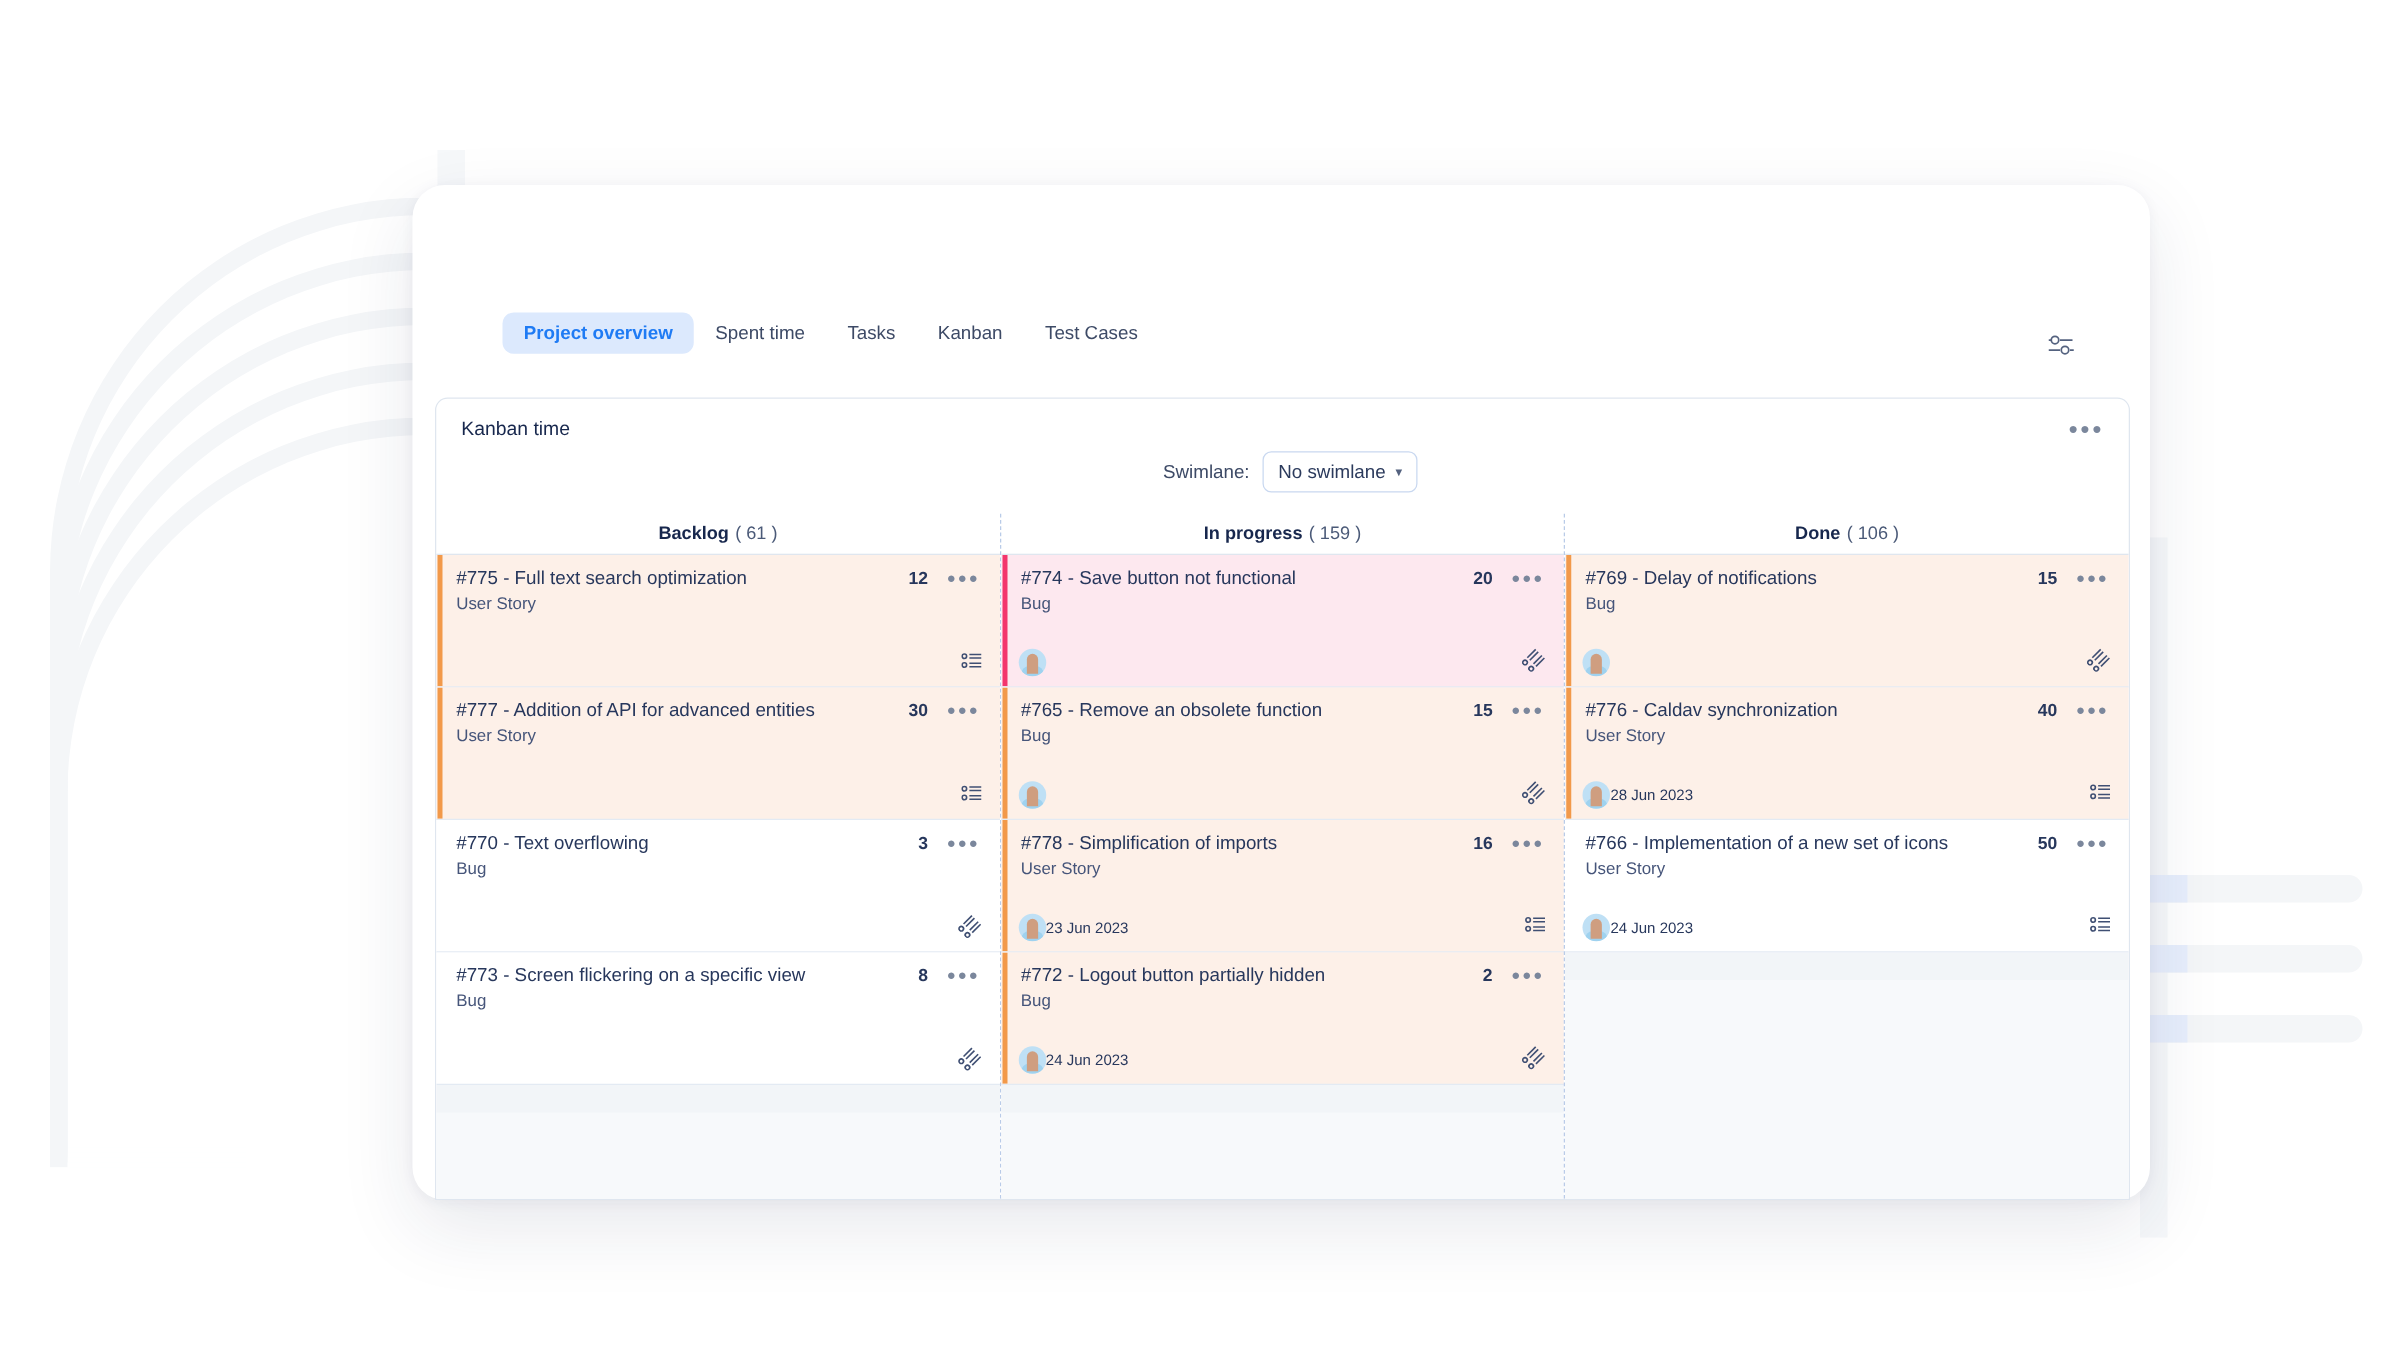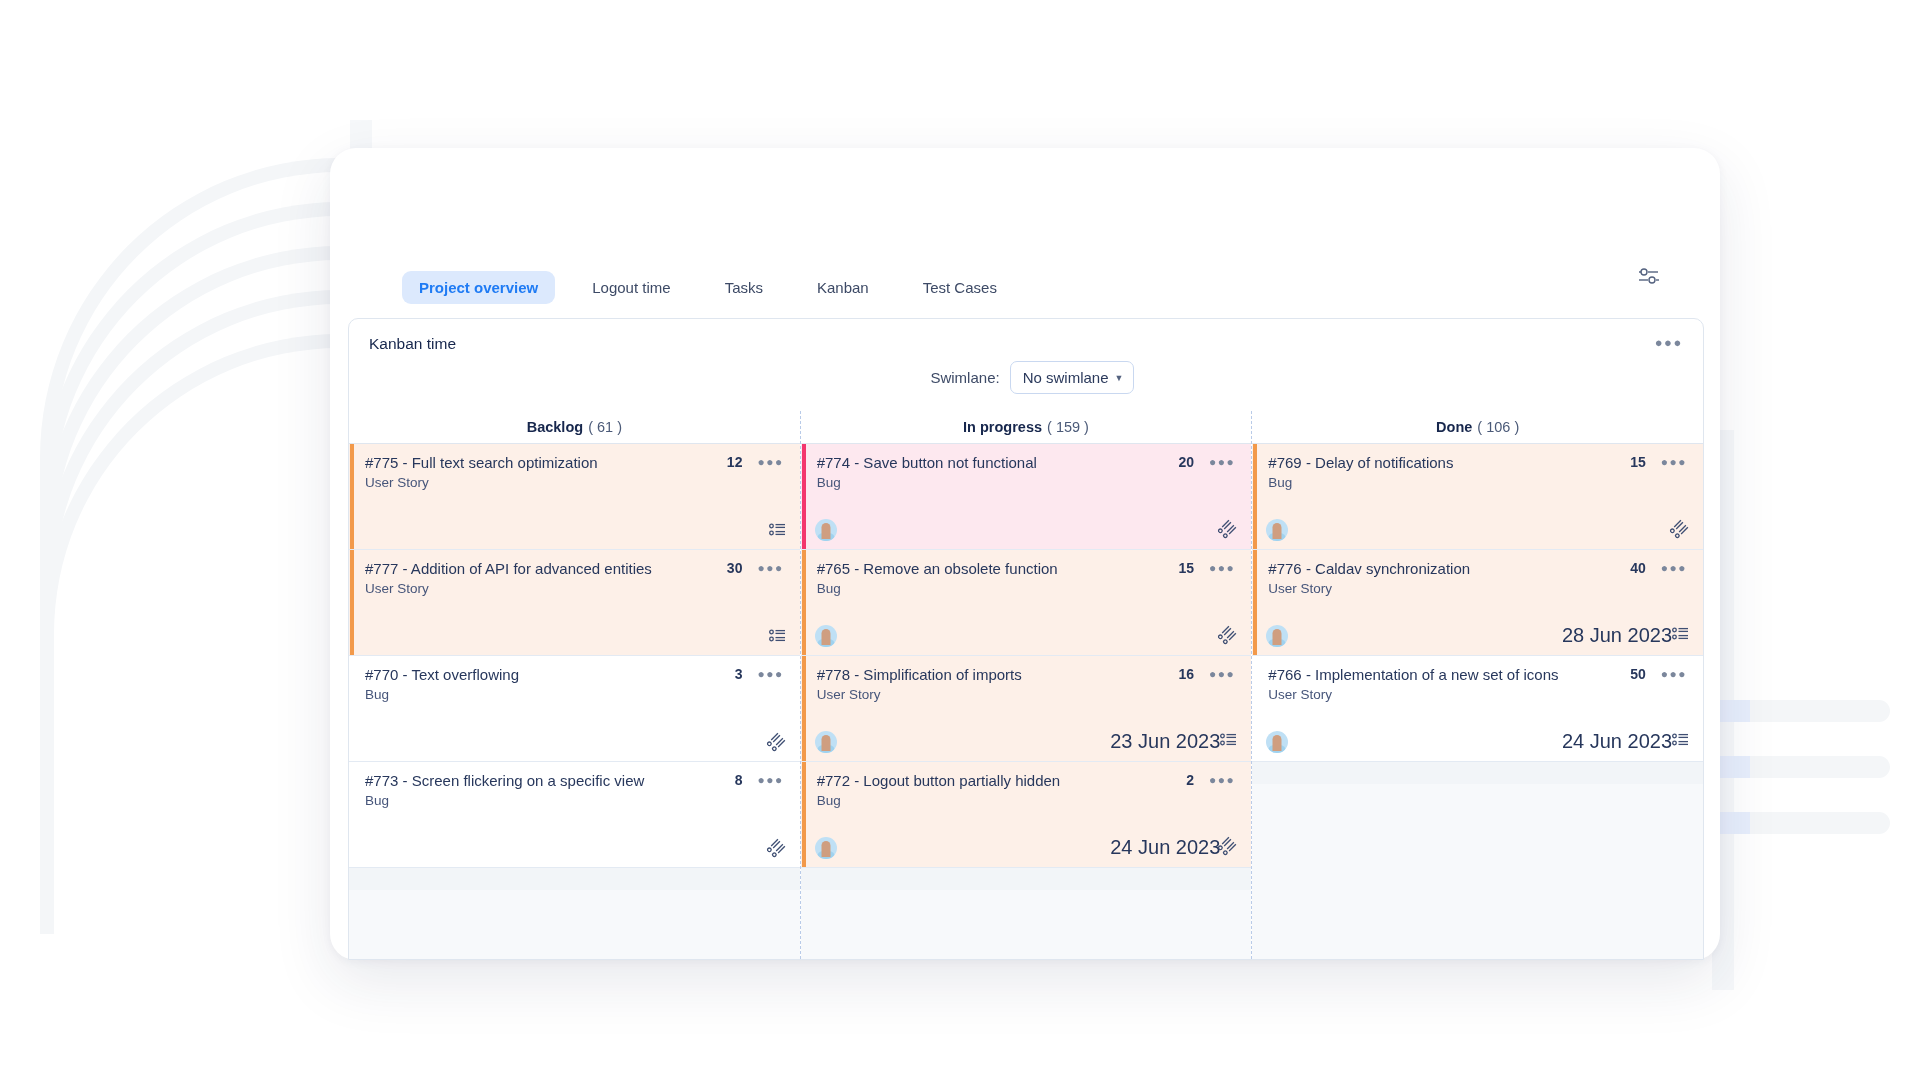--- a/index.html
+++ b/index.html
@@ -62,21 +62,21 @@
   #parents-block {
     position: absolute; right: 0; top: 11px;
     display: flex; align-items: baseline; gap: 8px;
     font-size: 14.5px;
   }
   #parents-label { color: #8e96a8; }
   #parents-value { color: #17274d; font-weight: bold; }
 
   
   #tabs-row {
-    position: absolute; left: 72px; top: 123px; display: flex; align-items: center; gap: 20px;
+    position: absolute; left: 72px; top: 102px; display: flex; align-items: center; gap: 0;
   }
   .tab {
     font-size: 15px; color: #3d4a66; padding: 8px 17px; border-radius: 9px;
     white-space: nowrap; cursor: pointer;
   }
   .tab.active { background: #dce9fd; color: #1f7bf4; font-weight: bold; }
 
   #settings-icon {
     position: absolute; right: 60px; top: 118px; cursor: pointer;
   }
@@ -164,21 +164,21 @@
   .avatar::after {
     content: ""; position: absolute; left: 50%; top: 4px;
     transform: translateX(-50%);
     width: 9px; height: 16px; border-radius: 5px 5px 0 0; background: #cf9e80;
   }
   .avatar .shirt {
     position: absolute; left: 50%; bottom: 0; transform: translateX(-50%);
     width: 18px; height: 8px; border-radius: 6px 6px 0 0; background: #9fd2ef;
   }
   .card-date {
-    flex: 1; text-align: right; font-size: 20px; color: #27375c;
+    flex: 1; text-align: left; font-size: 12px; color: #27375c;
   }
   .foot-icon { flex: 0 0 auto; color: #3f4f73; }
   .foot-icon.rot { transform: rotate(-45deg); }
 
   .empty-strip { height: 22px; background: #f2f5f8; }
 </style>
 </head>
 <body>
 
 <div id="bg-decor">
@@ -200,21 +200,21 @@
   <div class="bar-right" style="left:1690px; top:812px; width:200px;">
       <span class="tint"></span>
     </div>
 </div>
 
 <div id="window-card">
 
 
   <div id="tabs-row">
     <div class="tab active">Project overview</div>
-    <div class="tab">Logout time</div>
+    <div class="tab">Spent time</div>
     <div class="tab">Tasks</div>
     <div class="tab">Kanban</div>
     <div class="tab">Test Cases</div>
   </div>
 
   <div id="settings-icon">
     <svg width="22" height="20" viewBox="0 0 22 20" fill="none" stroke="#54627f" stroke-width="1.4">
       <line x1="10" y1="6" x2="20" y2="6"></line>
         <circle cx="6" cy="6" r="3"></circle>
         <line x1="1" y1="6" x2="3" y2="6"></line>

